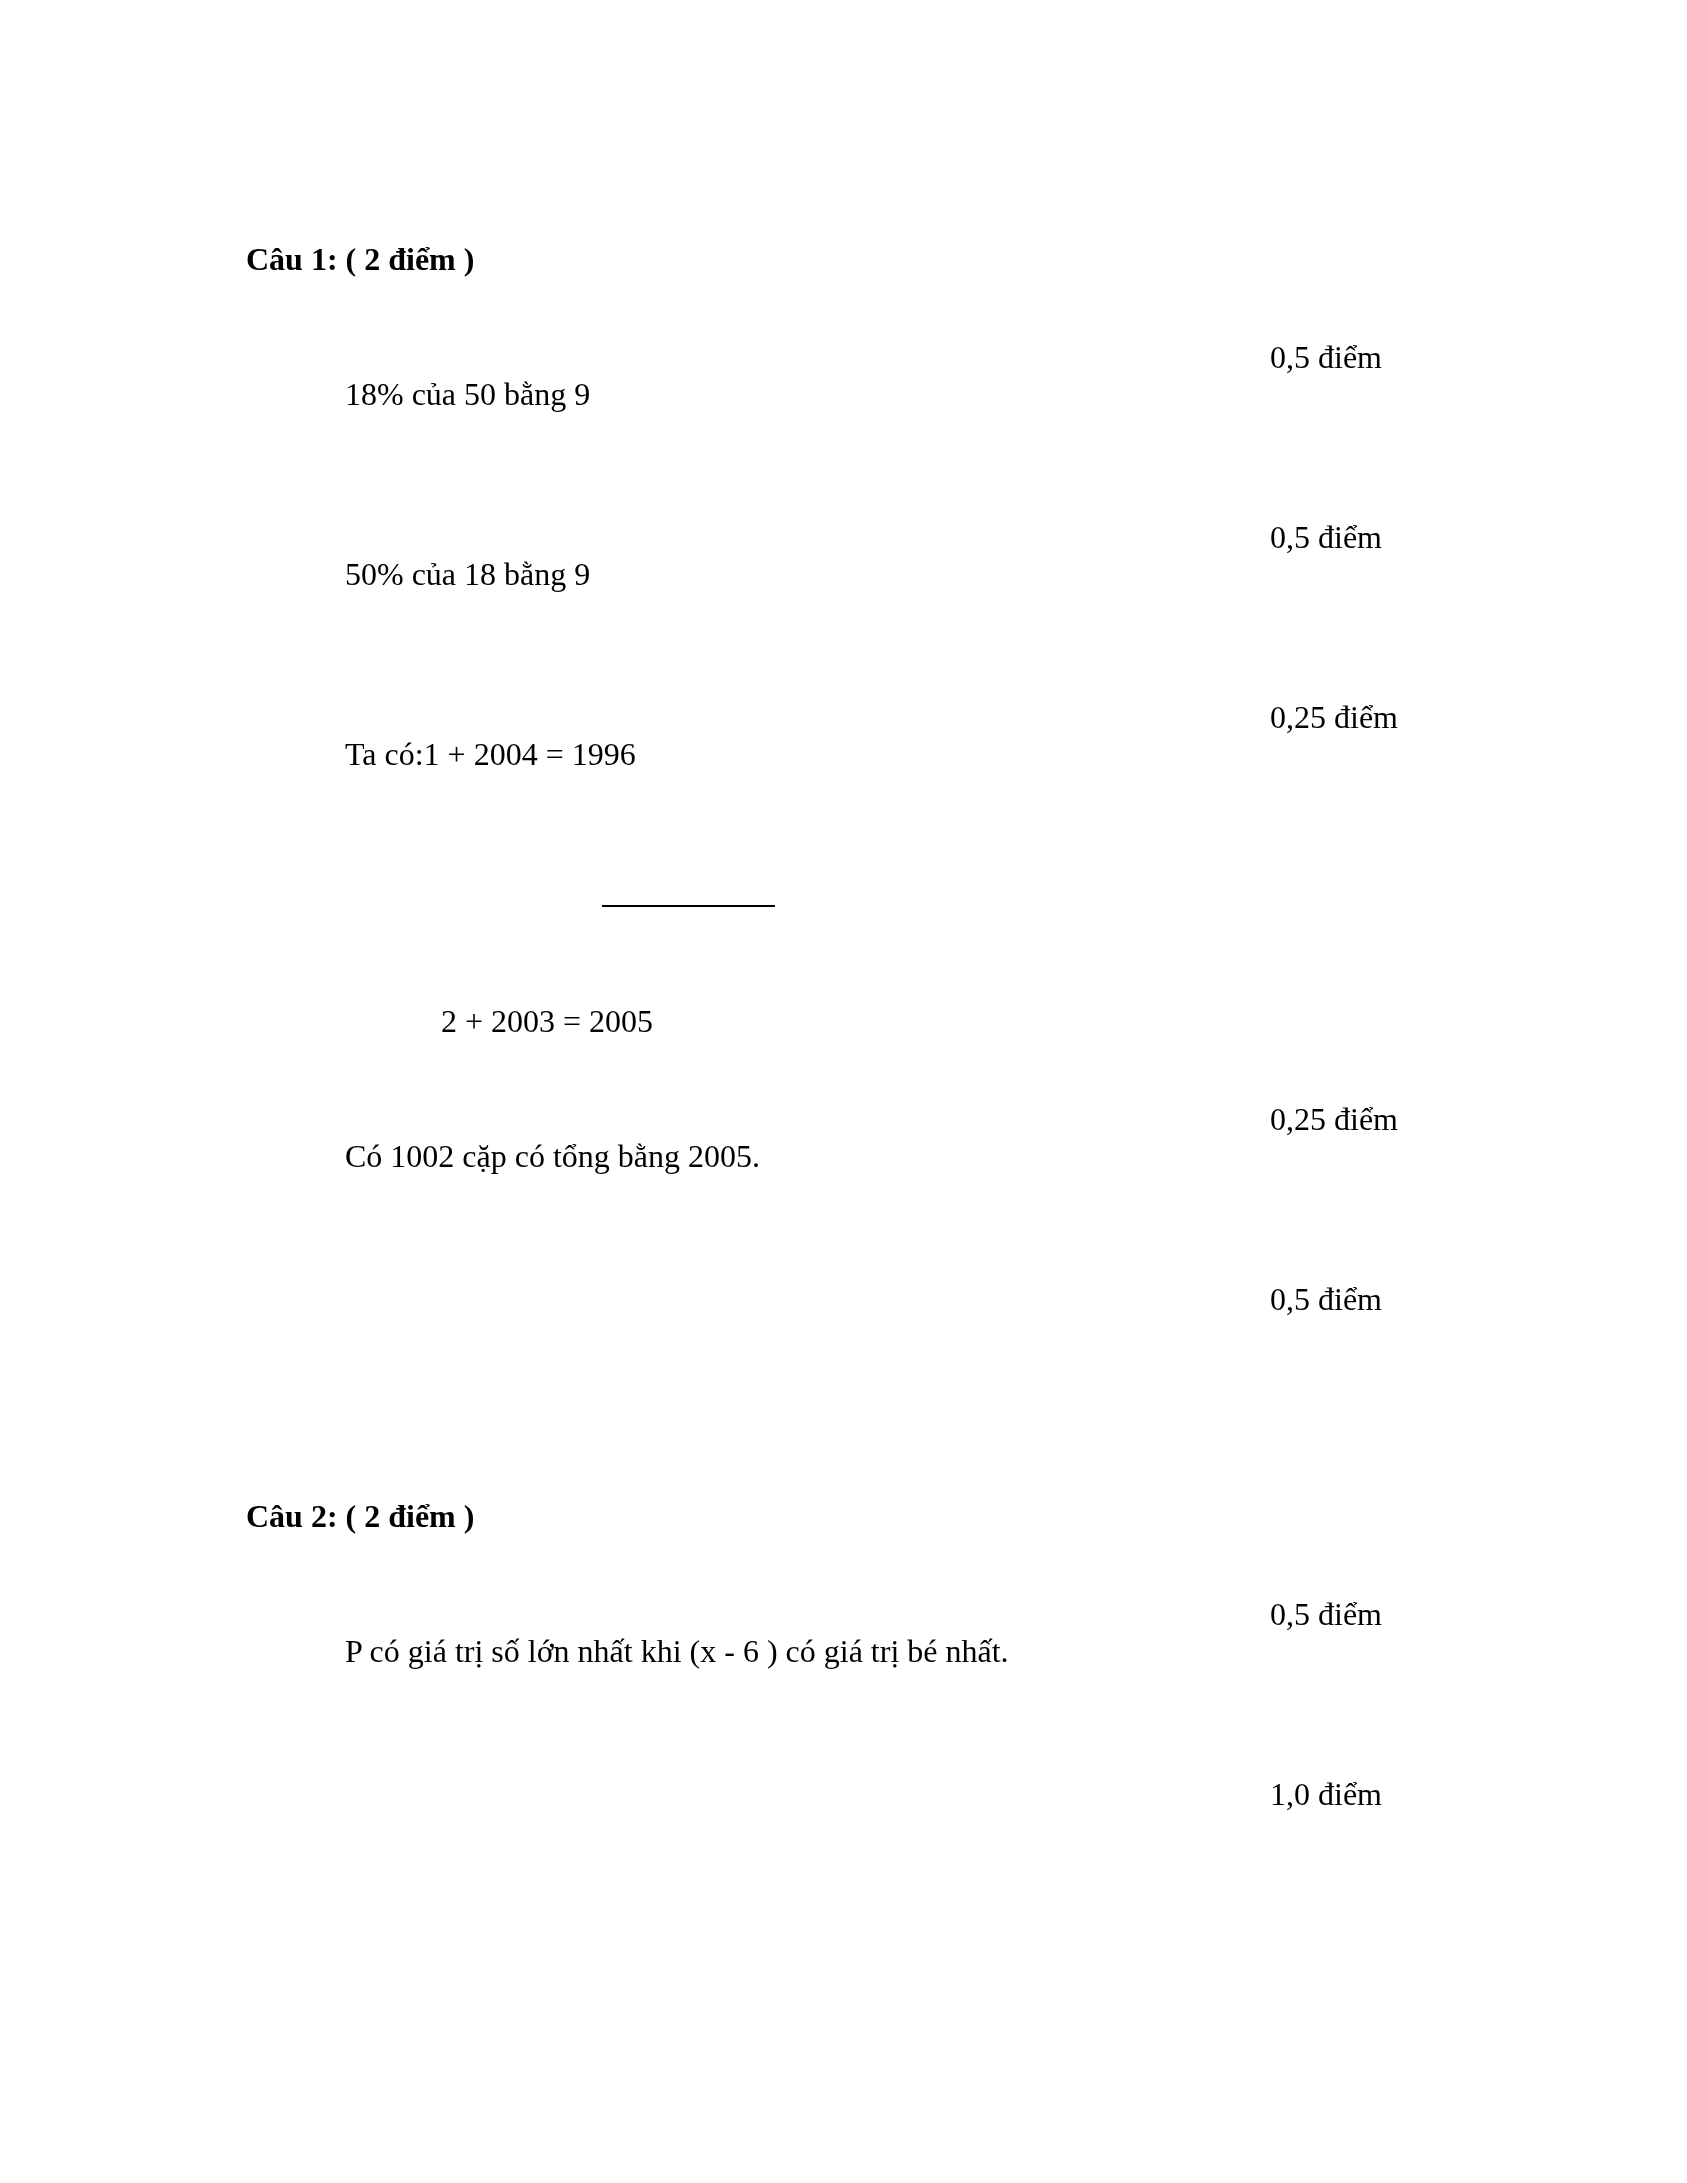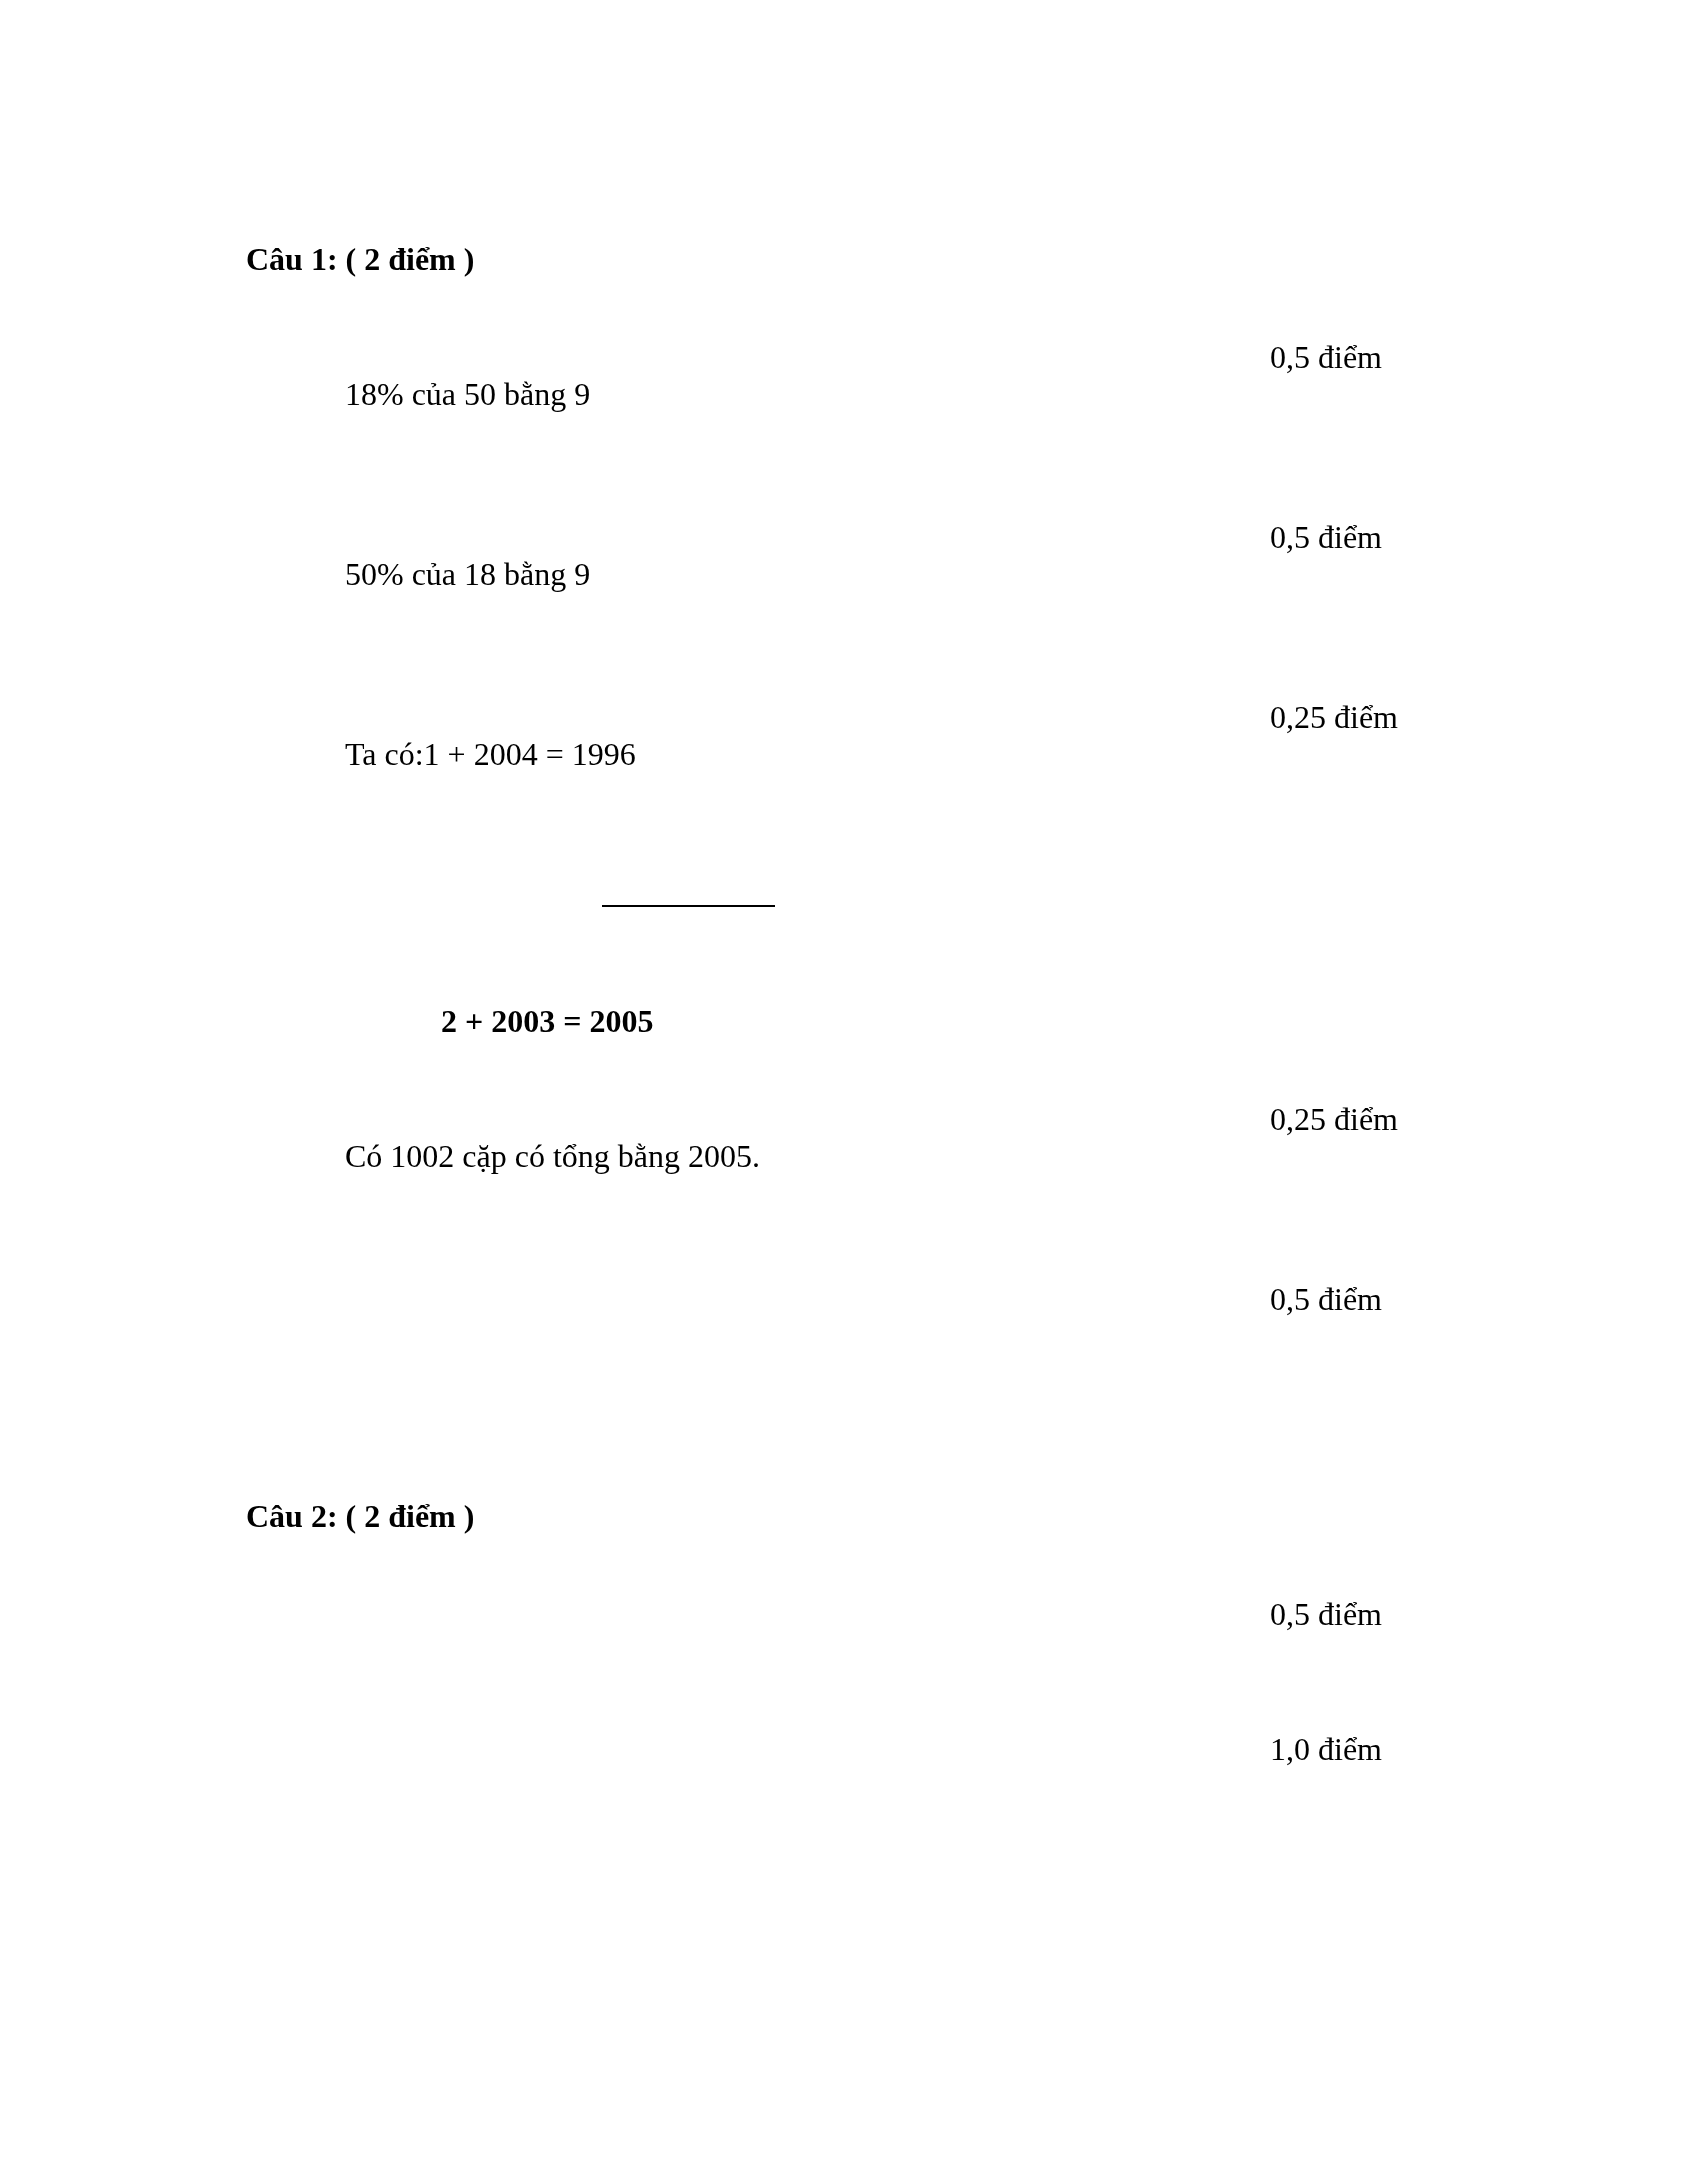--- a/index.html
+++ b/index.html
@@ -30,21 +30,21 @@
   .heading { font-weight: bold; }
   .b { font-weight: bold; }
   .i1 { padding-left: 99px; }
   .i2 { padding-left: 195px; }
   .score {
     position: absolute;
     left: 1072px;
     top: 8px;
     white-space: nowrap;
   }
-  .gap-top { margin-top: 42px; font-weight: bold; }
+  .gap-top { margin-top: 42px; }
   .section-2 { margin-top: 45px; }
   .overbar {
     position: absolute;
     left: 404px;
     top: -4px;
     width: 173px;
     height: 0;
     border-top: 2px solid #000000;
   }
 </style>
@@ -80,20 +80,21 @@
     <div class="line i1">
       <span class="score">0,5 điểm</span>
     </div>
   </div>
 
   <div class="section section-2">
     <div class="line heading">
       <span>Câu 2: ( 2 điểm )</span>
     </div>
     <div class="line i1">
+      <span>P có giá trị số lớn nhất khi (x - 6 ) có giá trị bé nhất.</span>
       <span class="score">0,5 điểm</span>
     </div>
     <div class="line i1">
       <span class="score">1,0 điểm</span>
     </div>
 
   </div>
 
 </div>
 

